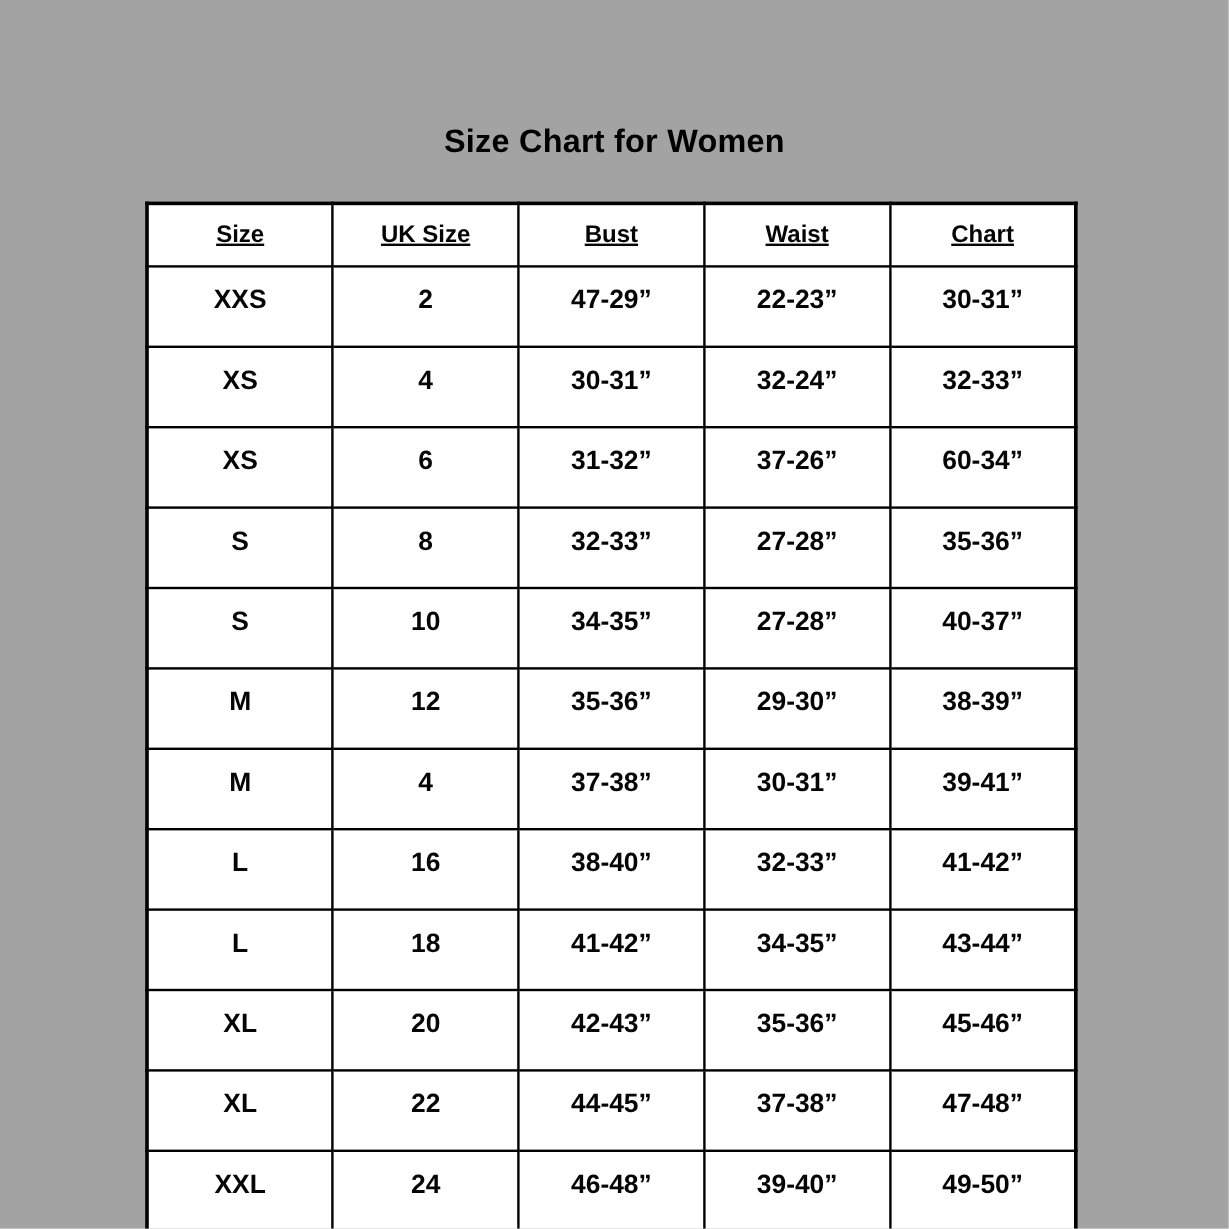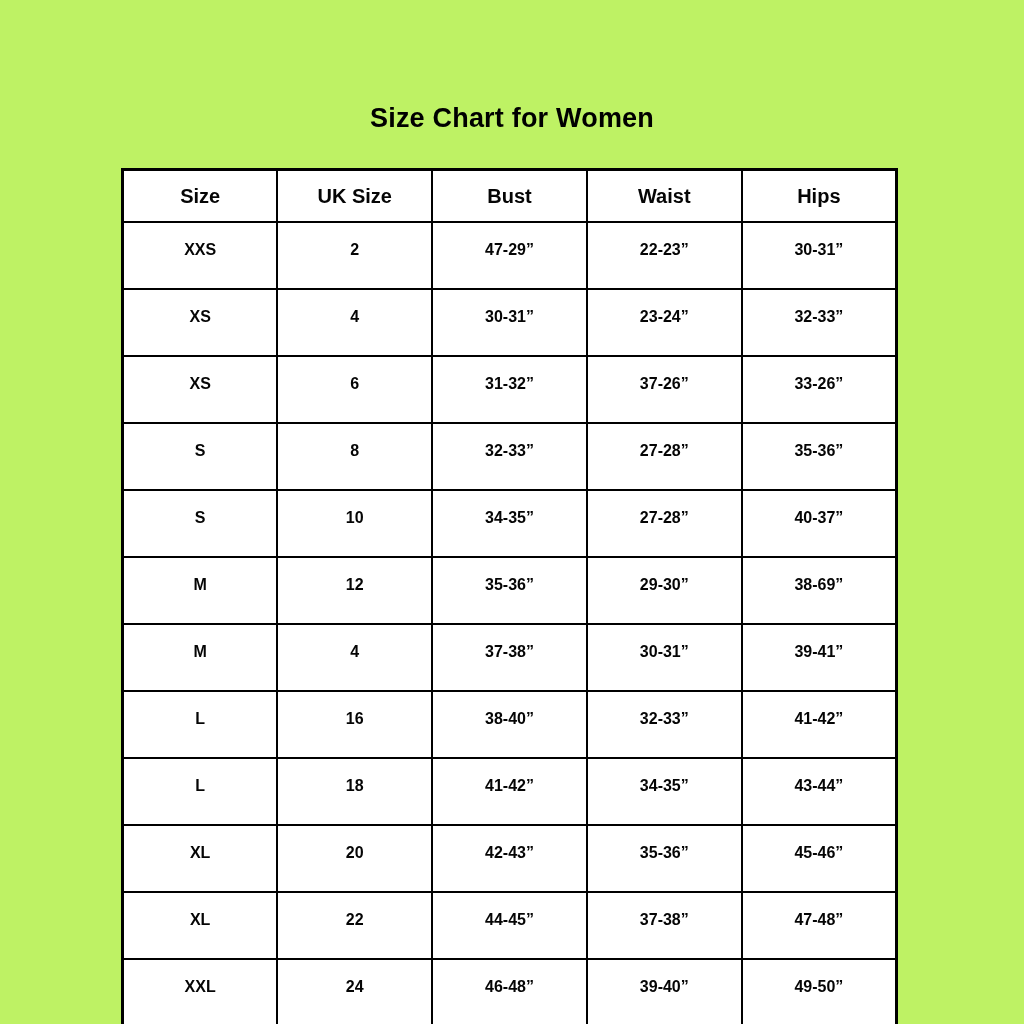--- a/index.html
+++ b/index.html
@@ -5,21 +5,21 @@
   html, body {
     margin: 0;
     padding: 0;
     background: #ffffff;
     font-family: "Liberation Sans", sans-serif;
   }
   .page {
     position: relative;
     width: 1024px;
     height: 1024px;
-    background: #bef264;
+    background: #a3a3a3;
     overflow: hidden;
   }
   .title {
     position: absolute;
     top: 103px;
     left: 0;
     width: 100%;
     margin: 0;
     text-align: center;
     font-size: 27px;
@@ -42,86 +42,87 @@
     text-align: center;
     vertical-align: middle;
     font-weight: 700;
     color: #050505;
     background: #ffffff;
   }
   .size-table thead th {
     height: 50px;
     font-size: 20px;
     padding: 0;
+    text-decoration: underline;
   }
   .size-table tbody td {
     height: 54px;
-    font-size: 16px;
+    font-size: 22px;
     padding: 0 0 11px 0;
   }
 </style>
 </head>
 <body>
 
 <div class="page">
 
   <h1 class="title">Size Chart for Women</h1>
 
   <table class="size-table">
     <thead>
       <tr>
         <th>Size</th>
         <th>UK Size</th>
         <th>Bust</th>
         <th>Waist</th>
-        <th>Hips</th>
+        <th>Chart</th>
       </tr>
     </thead>
     <tbody>
       <tr>
           <td>XXS</td>
           <td>2</td>
           <td>47-29”</td>
           <td>22-23”</td>
           <td>30-31”</td>
         </tr>
       <tr>
           <td>XS</td>
           <td>4</td>
           <td>30-31”</td>
-          <td>23-24”</td>
+          <td>32-24”</td>
           <td>32-33”</td>
         </tr>
       <tr>
           <td>XS</td>
           <td>6</td>
           <td>31-32”</td>
           <td>37-26”</td>
-          <td>33-26”</td>
+          <td>60-34”</td>
         </tr>
       <tr>
           <td>S</td>
           <td>8</td>
           <td>32-33”</td>
           <td>27-28”</td>
           <td>35-36”</td>
         </tr>
       <tr>
           <td>S</td>
           <td>10</td>
           <td>34-35”</td>
           <td>27-28”</td>
           <td>40-37”</td>
         </tr>
       <tr>
           <td>M</td>
           <td>12</td>
           <td>35-36”</td>
           <td>29-30”</td>
-          <td>38-69”</td>
+          <td>38-39”</td>
         </tr>
       <tr>
           <td>M</td>
           <td>4</td>
           <td>37-38”</td>
           <td>30-31”</td>
           <td>39-41”</td>
         </tr>
       <tr>
           <td>L</td>

